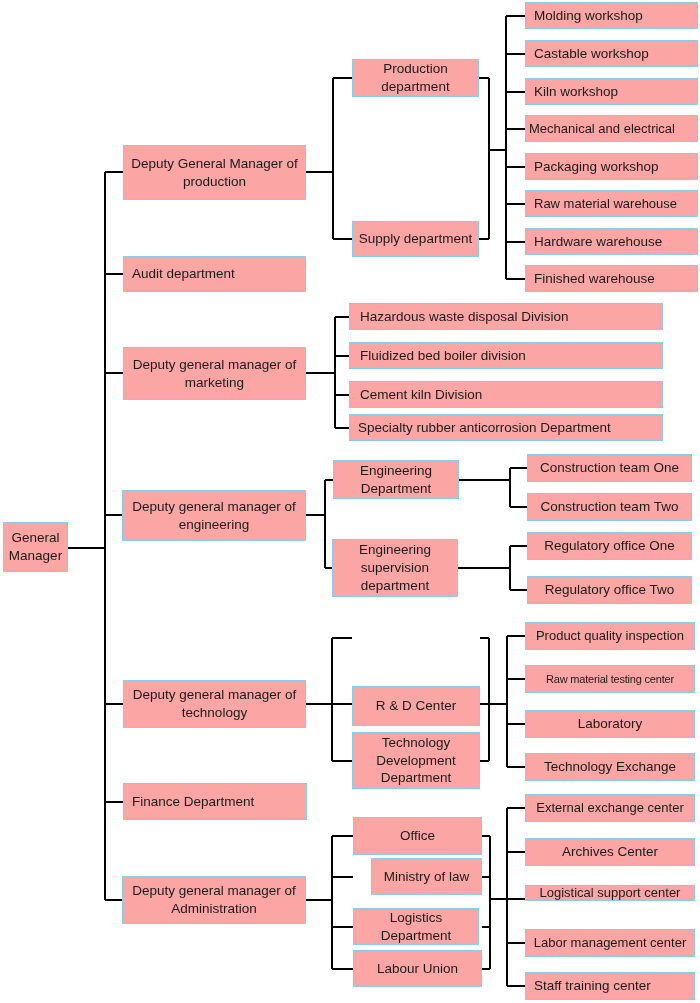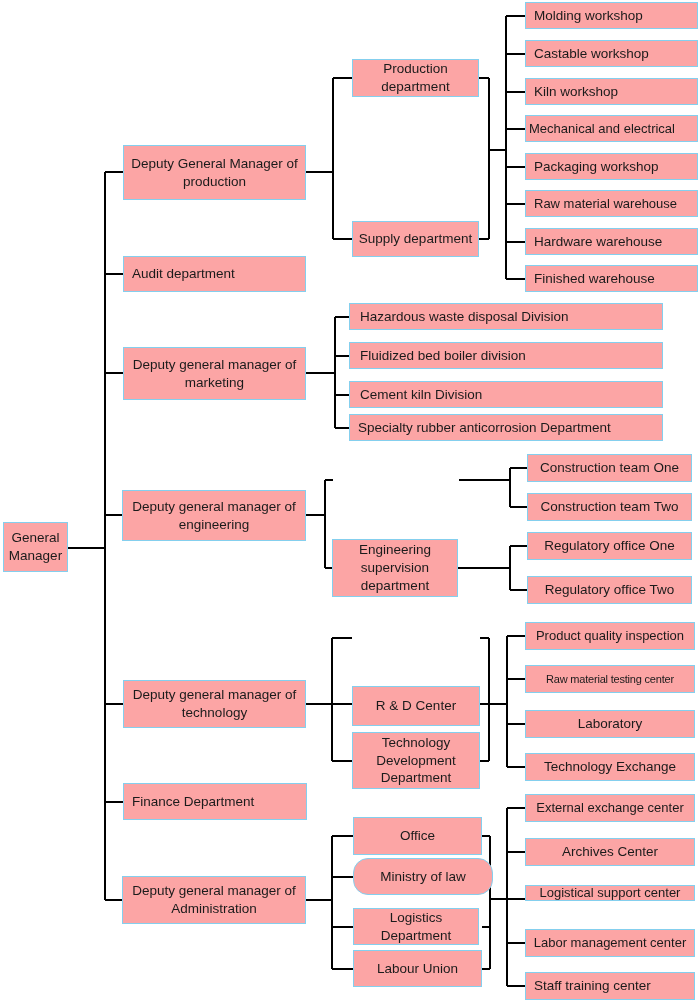--- a/index.html
+++ b/index.html
@@ -131,37 +131,38 @@
   <div class="box al nw" style="left:525px;top:153px;width:173px;height:27px;">Packaging workshop</div>
   <div class="box al nw small" style="left:525px;top:190px;width:173px;height:27px;">Raw material warehouse</div>
   <div class="box al nw" style="left:525px;top:228px;width:173px;height:27px;">Hardware warehouse</div>
   <div class="box al nw" style="left:525px;top:265px;width:173px;height:27px;">Finished warehouse</div>
 
   <div class="box al p10 nw" style="left:349px;top:303px;width:314px;height:27px;">Hazardous waste disposal Division</div>
   <div class="box al p10 nw" style="left:349px;top:342px;width:314px;height:27px;">Fluidized bed boiler division</div>
   <div class="box al p10 nw" style="left:349px;top:381px;width:314px;height:27px;">Cement kiln Division</div>
   <div class="box al nw" style="left:349px;top:414px;width:314px;height:27px;">Specialty rubber anticorrosion Department</div>
 
+  <div class="box" style="left:333px;top:460px;width:126px;height:39px;">Engineering Department</div>
   <div class="box" style="left:332px;top:539px;width:126px;height:58px;">Engineering supervision department</div>
 
   <div class="box nw" style="left:527px;top:454px;width:165px;height:28px;">Construction team One</div>
   <div class="box nw" style="left:527px;top:493px;width:165px;height:28px;">Construction team Two</div>
   <div class="box nw" style="left:527px;top:532px;width:165px;height:28px;">Regulatory office One</div>
   <div class="box nw" style="left:527px;top:576px;width:165px;height:28px;">Regulatory office Two</div>
 
   <div class="box" style="left:352px;top:686px;width:128px;height:40px;">R &amp; D Center</div>
   <div class="box" style="left:352px;top:732px;width:128px;height:57px;">Technology Development Department</div>
 
   <div class="box nw small" style="left:525px;top:622px;width:170px;height:28px;">Product quality inspection</div>
   <div class="box nw condensed" style="left:525px;top:665px;width:170px;height:28px;">Raw material testing center</div>
   <div class="box nw" style="left:525px;top:710px;width:170px;height:28px;">Laboratory</div>
   <div class="box nw" style="left:525px;top:753px;width:170px;height:28px;">Technology Exchange</div>
 
   <div class="box" style="left:353px;top:817px;width:129px;height:38px;">Office</div>
-  <div class="box nw" style="left:353px;top:858px;width:140px;height:37px;border-radius:15px;">Ministry of law</div>
+  <div class="box nw" style="left:371px;top:858px;width:111px;height:37px;">Ministry of law</div>
   <div class="box" style="left:353px;top:908px;width:126px;height:37px;">Logistics Department</div>
   <div class="box nw" style="left:353px;top:950px;width:129px;height:37px;">Labour Union</div>
 
   <div class="box nw small" style="left:525px;top:794px;width:170px;height:28px;">External exchange center</div>
   <div class="box nw" style="left:525px;top:838px;width:170px;height:28px;">Archives Center</div>
   <div class="box nw small" style="left:525px;top:885px;width:170px;height:16px;">Logistical support center</div>
   <div class="box nw small" style="left:525px;top:929px;width:170px;height:28px;">Labor management center</div>
   <div class="box al nw" style="left:525px;top:972px;width:170px;height:28px;">Staff training center</div>
 
 </div>

